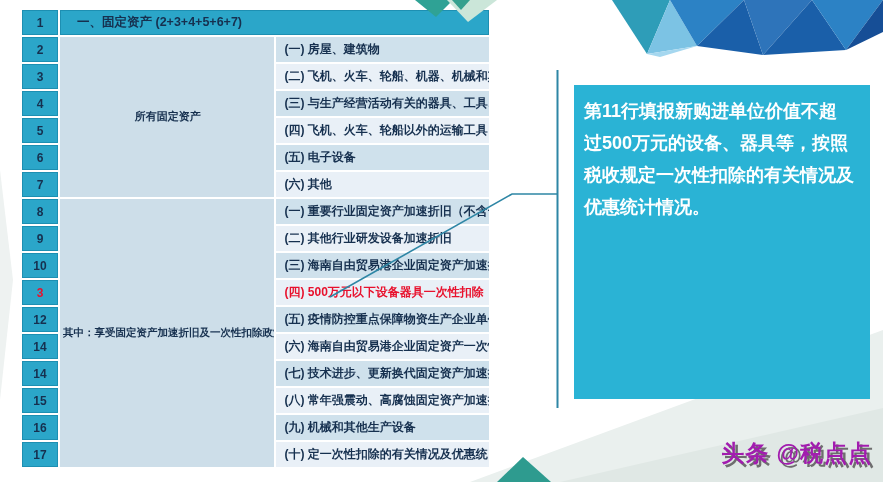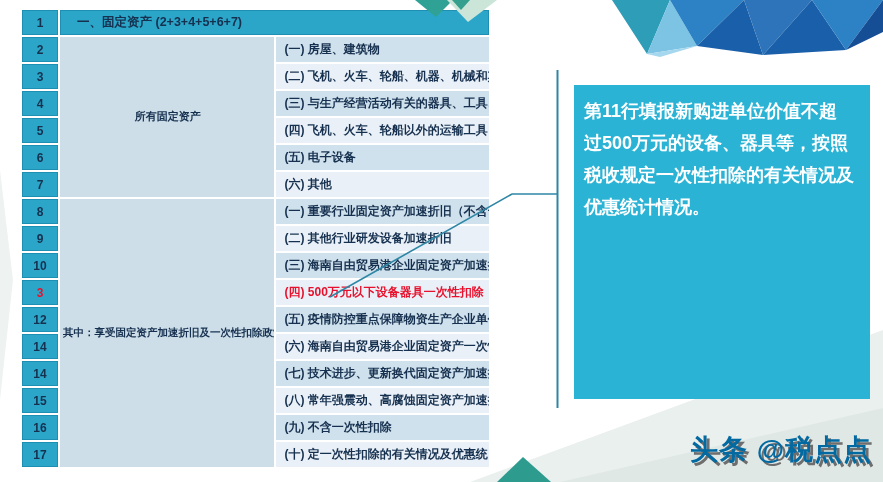--- a/index.html
+++ b/index.html
@@ -21,21 +21,21 @@
   tr.light td.item{background:#cfe1ec;}
   tr.pale td.item{background:#e9f0f7;}
   tr.hl td.item{color:#e8112d;}
   tr.hl td.num{color:#e8112d;}
 
   
   .callout{position:absolute;left:574px;top:85px;width:296px;height:314px;z-index:4;background:#2ab3d5;box-sizing:border-box;padding:10px 10px 0 10px;}
   .callout p{margin:0;color:#ffffff;font-weight:bold;font-size:18px;line-height:32px;white-space:pre-line;letter-spacing:0;}
 
   
-  .watermark{position:absolute;right:11px;bottom:13px;z-index:5;color:#0369a1;font-weight:bold;font-size:28px;letter-spacing:1px;text-shadow:3px 3px 0 #6e6e6e;}
+  .watermark{position:absolute;right:11px;bottom:13px;z-index:5;color:#a21caf;font-weight:bold;font-size:23px;letter-spacing:1px;text-shadow:3px 3px 0 #6e6e6e;}
 </style>
 </head>
 <body>
 
 <div id="canvas">
 
   <svg id="decor" viewBox="0 0 883 482" xmlns="http://www.w3.org/2000/svg">
 
     <g>
       <polygon points="415,0 453,0 436,17" fill="#2fa295"></polygon>
@@ -129,21 +129,21 @@
     <tr class="light">
       <td class="num">14</td>
       <td class="item">(七) 技术进步、更新换代固定资产加速折旧</td>
     </tr>
     <tr class="pale">
       <td class="num">15</td>
       <td class="item">(八) 常年强震动、高腐蚀固定资产加速折旧</td>
     </tr>
     <tr class="light">
       <td class="num">16</td>
-      <td class="item">(九) 不含一次性扣除</td>
+      <td class="item">(九) 机械和其他生产设备</td>
     </tr>
     <tr class="pale">
       <td class="num">17</td>
       <td class="item">(十) 定一次性扣除的有关情况及优惠统</td>
     </tr>
   </tbody>
     </table>
 
   <div class="callout">
     <p>第11行填报新购进单位价值不超

